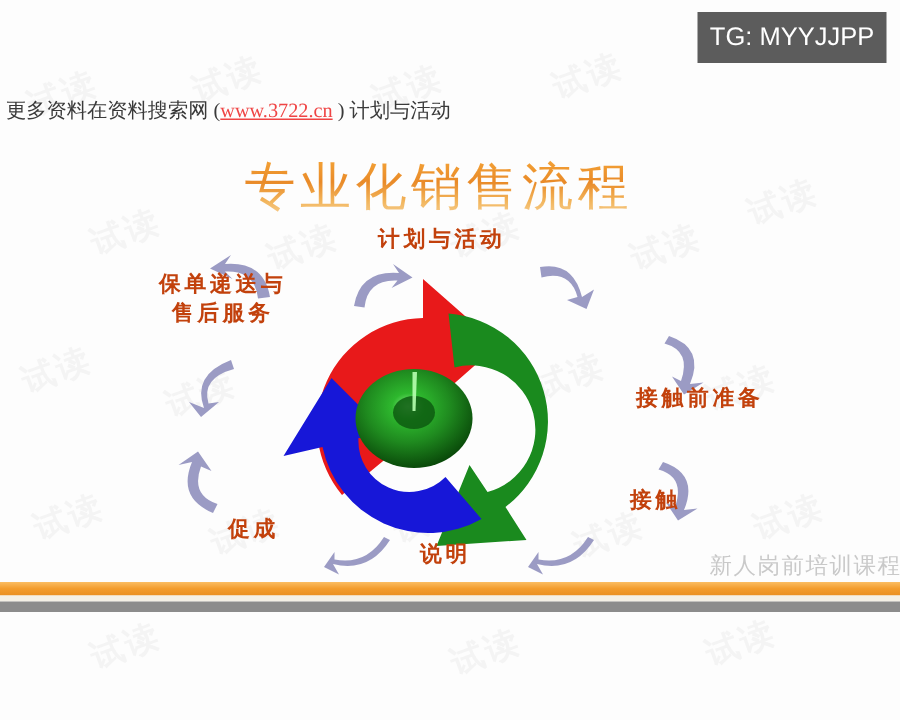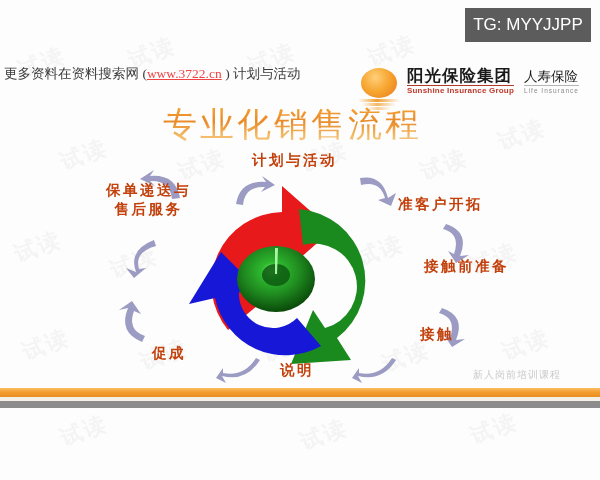--- a/index.html
+++ b/index.html
@@ -219,21 +219,21 @@
     width: 600px; height: 7px;
     background: #8c8c8c;
     z-index: 28;
   }
 
   .course-note {
     position: absolute;
     left: 473px;
     top: 368px;
     font-family: Liberation Mono, monospace;
-    font-size: 10px;
+    font-size: 15px;
     color: #c9c9c9;
     letter-spacing: 1px;
     white-space: nowrap;
     z-index: 26;
   }
 
   
   .footer-wm {
     position: absolute;
     left: 11px;
@@ -274,36 +274,20 @@
     <div class="wm" style="left:300px; top:420px; font-size:22px;">试读</div>
     <div class="wm" style="left:470px; top:414px; font-size:22px;">试读</div>
   </div>
 
   <div class="tg-badge">TG: MYYJJPP</div>
 
   <div class="src-line">
     <span>更多资料在资料搜索网 (</span><span class="url">www.3722.cn</span><span> ) 计划与活动</span>
   </div>
 
-  <div class="logo">
-    <div class="sun-mark">
-      <div class="sun-ball"></div>
-      <div class="sun-ray r1"></div>
-      <div class="sun-ray r2"></div>
-      <div class="sun-ray r3"></div>
-    </div>
-    <div class="logo-words">
-      <div class="logo-cn">阳光保险集团</div>
-      <div class="logo-en">Sunshine Insurance Group</div>
-    </div>
-    <div class="logo-sub">
-      <div class="logo-sub-cn">人寿保险</div>
-      <div class="logo-sub-en">Life Insurance</div>
-    </div>
-  </div>
 
   <div class="main-title">专业化销售流程</div>
 
   <svg class="cycle" viewBox="0 0 250 205">
     <defs>
       <radialGradient id="coreGrad" cx="45%" cy="38%" r="62%">
         <radialGradient></radialGradient>
         <stop offset="0%" stop-color="#8ff08a"></stop>
         <stop offset="22%" stop-color="#2eb82e"></stop>
         <stop offset="58%" stop-color="#1f8a1f"></stop>
@@ -371,21 +355,20 @@
     <path d="M 26 42 Q 2 32 12 8 L 3 10 L 16 1 L 25 14 L 18 11 Q 11 30 29 36 Z" fill="#9b9bc4"></path>
   </svg>
   <svg class="curve-arrow" style="left:122px; top:236px; width:38px; height:42px;" viewBox="0 0 38 42">
     <path d="M 32 4 Q 6 14 14 36 L 4 32 L 12 42 L 24 32 L 17 33 Q 12 16 34 10 Z" fill="#9b9bc4"></path>
   </svg>
   <svg class="curve-arrow" style="left:138px; top:168px; width:44px; height:34px;" viewBox="0 0 44 34">
     <path d="M 42 30 Q 38 6 12 8 L 16 2 L 2 11 L 17 18 L 12 13 Q 32 12 34 31 Z" fill="#9b9bc4"></path>
   </svg>
 
   <div class="stage s-plan">计划与活动</div>
-  <div class="stage s-prospect">准客户开拓</div>
   <div class="stage s-prepare">
     <div>接触前准备</div>
   </div>
   <div class="stage s-contact">接触</div>
   <div class="stage s-explain">说明</div>
   <div class="stage s-close">促成</div>
   <div class="stage s-deliver">
     <div>保单递送与</div>
     <div>售后服务</div>
   </div>

